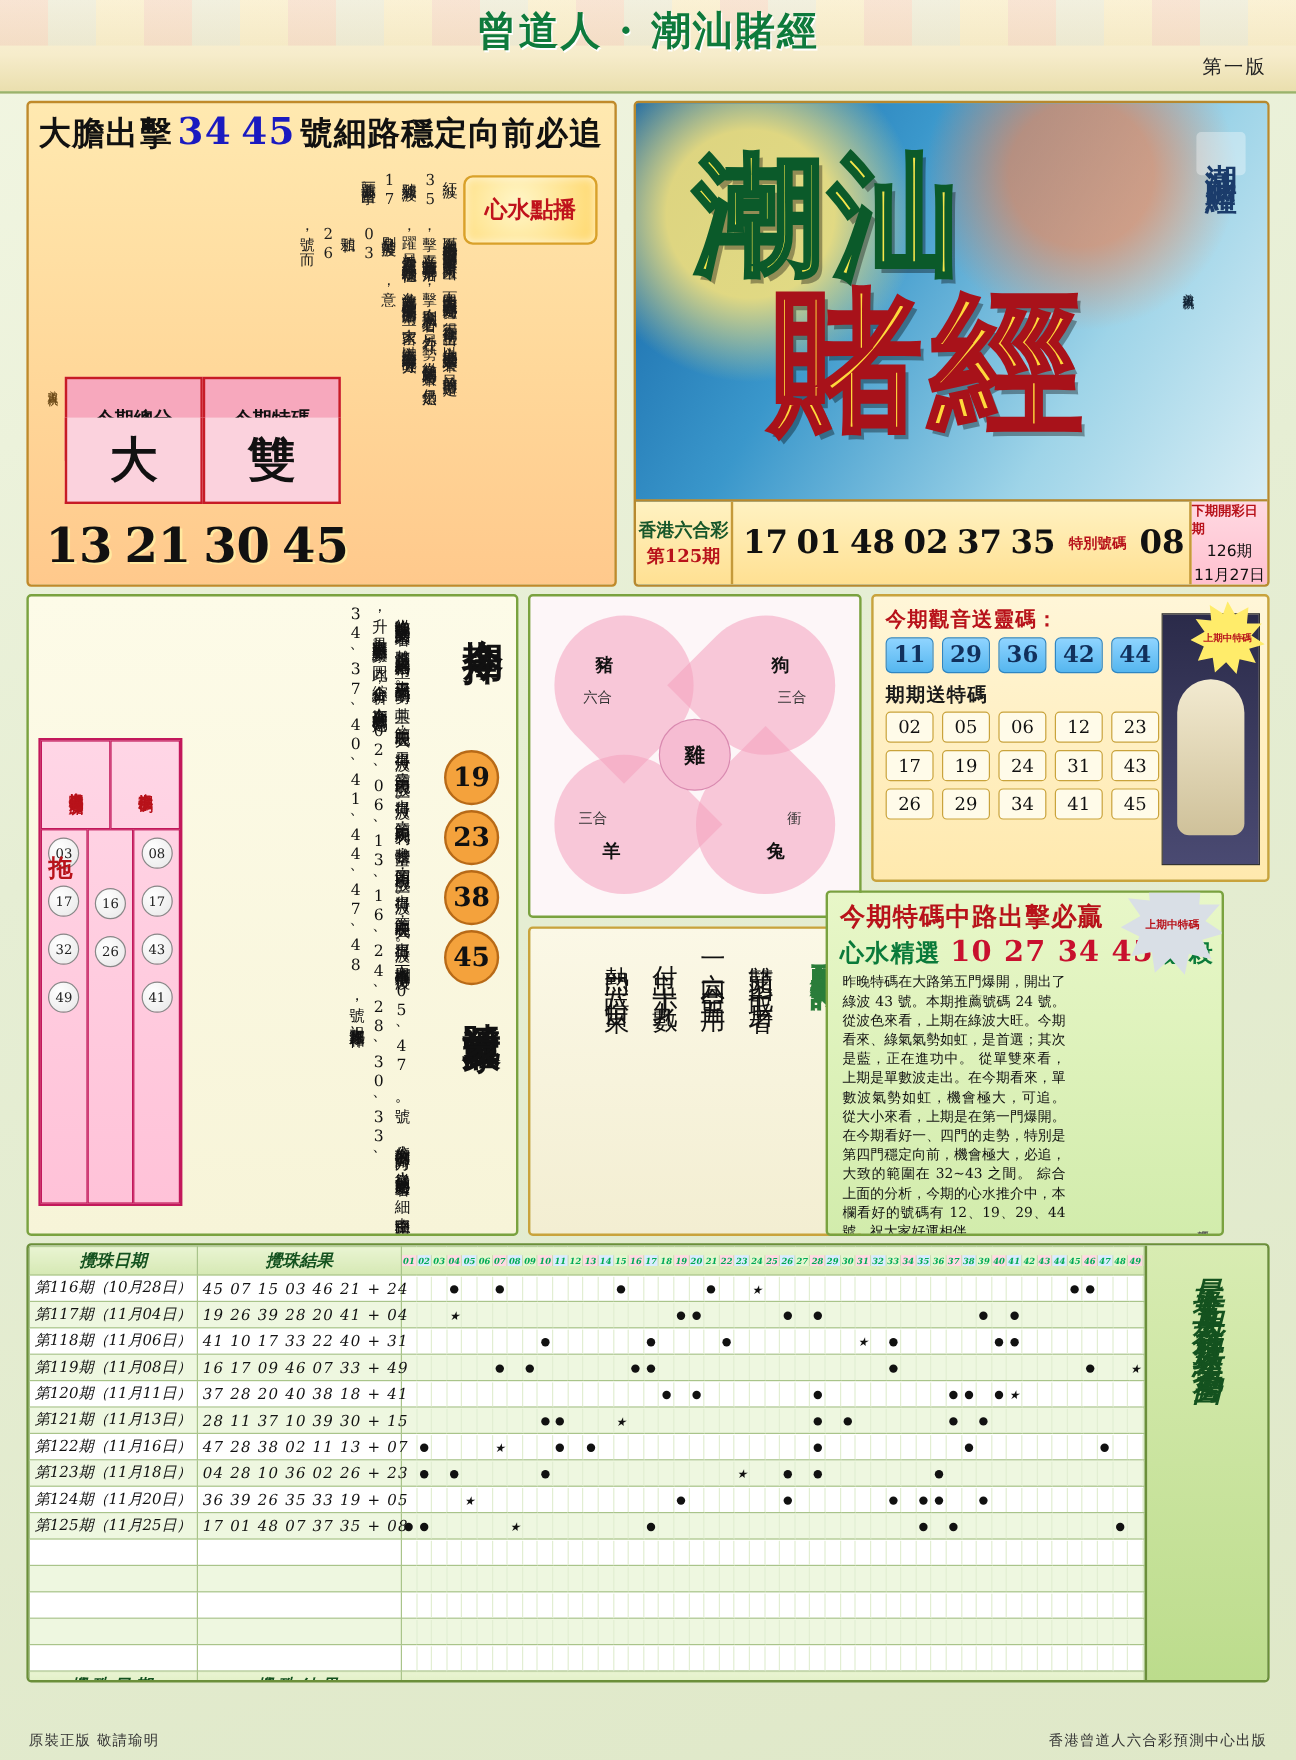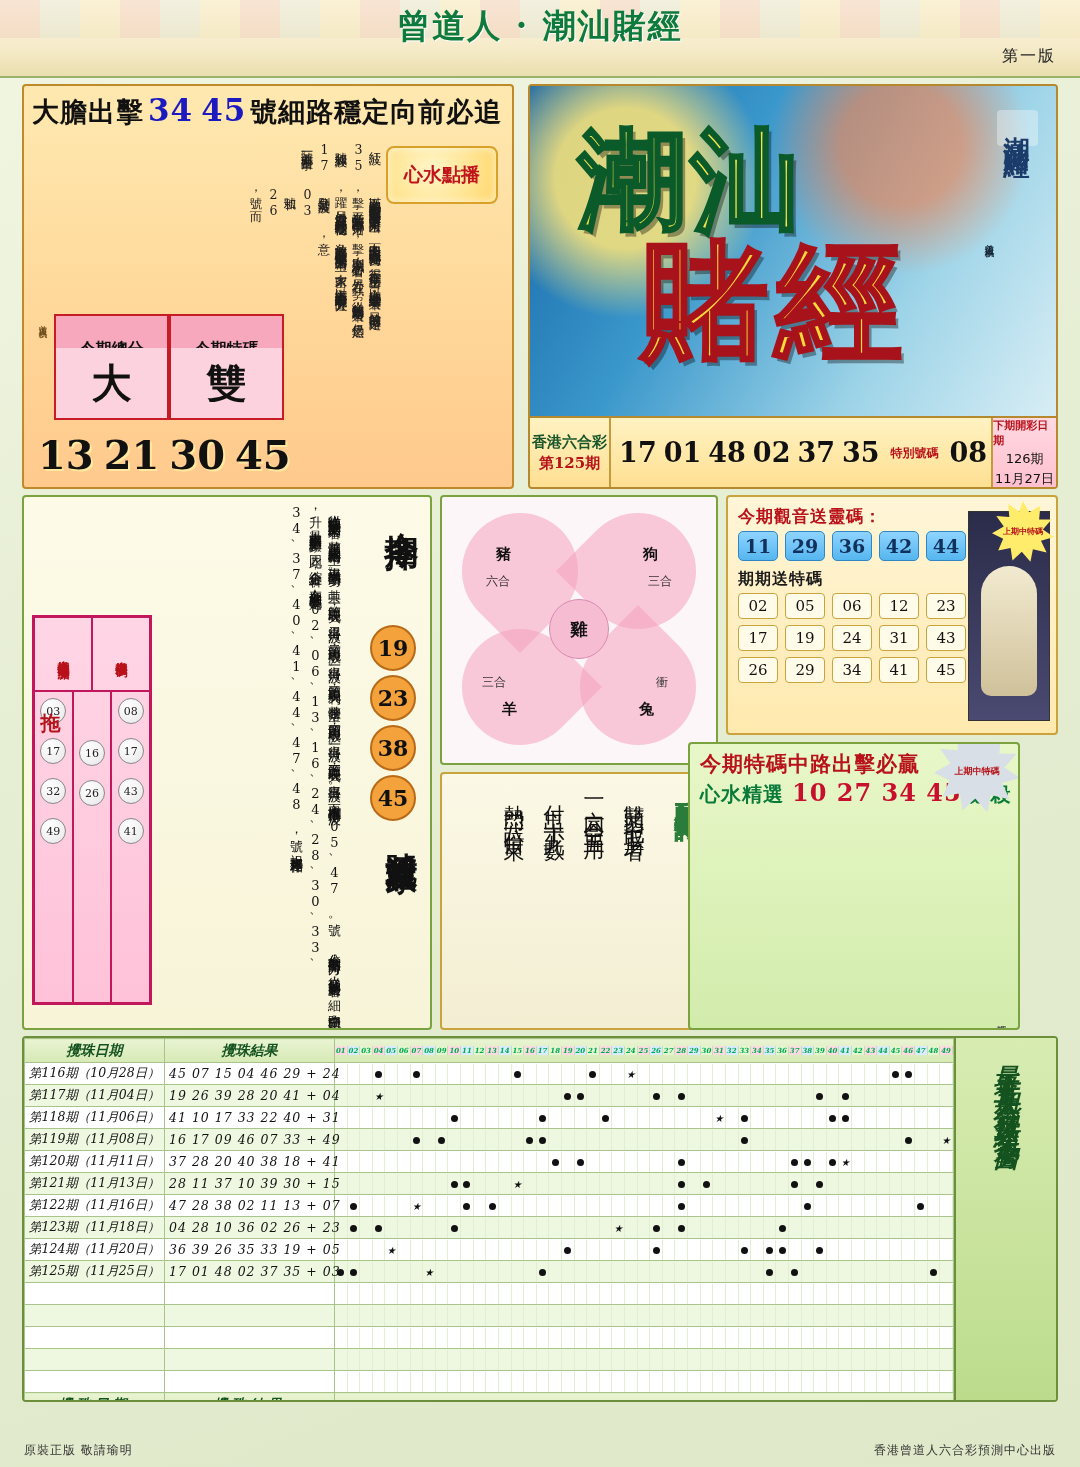--- a/index.html
+++ b/index.html
@@ -553,20 +553,25 @@
     <div class="gy-burst">上期中特碼</div>
   </div>
 
   <div class="panel" id="box-special">
     <div class="sp-t1">今期特碼中路出擊必贏</div>
     <div class="sp-t2">
       <span>心水精選</span>
       <b>10 27 34 45</b>
       <span>必殺</span>
     </div>
+    <div class="sp-body">昨晚特碼在大路第五門爆開，開出了綠波 43 號。本期推薦號碼 24 號。
+從波色來看，上期在綠波大旺。今期看來、綠氣氣勢如虹，是首選；其次是藍，正在進功中。
+從單雙來看，上期是單數波走出。在今期看來，單數波氣勢如虹，機會極大，可追。
+從大小來看，上期是在第一門爆開。在今期看好一、四門的走勢，特別是第四門穩定向前，機會極大，必追，大致的範圍在 32~43 之間。
+綜合上面的分析，今期的心水推介中，本欄看好的號碼有 12、19、29、44 號。祝大家好運相伴。</div>
     <div class="sp-burst">上期中特碼</div>
     <div class="sp-vert">曾道人解碼</div>
   </div>
 
   <div class="panel" id="box-trend">
     <div class="tt-wrap">
       <div class="tt-left">
         <table class="tt">
           <thead>
             <tr class="tt-hdr">
@@ -623,21 +628,21 @@
                     <div style="width: 12.6531px; text-align: center; font-size: 7px; color: rgb(0, 170, 85); background: rgb(217, 236, 255); border-right: 1px solid rgb(203, 220, 176); font-family: &quot;DejaVu Serif&quot;, serif;">47</div>
                     <div style="width: 12.6531px; text-align: center; font-size: 7px; color: rgb(0, 170, 85); background: rgb(228, 246, 207); border-right: 1px solid rgb(203, 220, 176); font-family: &quot;DejaVu Serif&quot;, serif;">48</div>
                     <div style="width: 12.6531px; text-align: center; font-size: 7px; color: rgb(0, 170, 85); background: rgb(255, 217, 226); border-right: 1px solid rgb(203, 220, 176); font-family: &quot;DejaVu Serif&quot;, serif;">49</div>
                   </div>
               </th>
             </tr>
           </thead>
           <tbody id="trend-body">
               <tr class="tt-row">
                 <td class="date">第116期（10月28日）</td>
-                <td class="res">45 07 15 04 46 29 + 24</td>
+                <td class="res">45 07 15 03 46 21 + 24</td>
                 <td colspan="49" style="padding: 0px;">
                   <div style="display: flex; height: 20px; align-items: center;">
                     <div style="width: 12.6531px; text-align: center; border-right: 1px solid rgb(226, 238, 210); height: 20px; line-height: 20px;"></div>
                     <div style="width: 12.6531px; text-align: center; border-right: 1px solid rgb(226, 238, 210); height: 20px; line-height: 20px;"></div>
                     <div style="width: 12.6531px; text-align: center; border-right: 1px solid rgb(226, 238, 210); height: 20px; line-height: 20px;"></div>
                     <div style="width: 12.6531px; text-align: center; border-right: 1px solid rgb(226, 238, 210); height: 20px; line-height: 20px;"><span class="dot"></span></div>
                     <div style="width: 12.6531px; text-align: center; border-right: 1px solid rgb(226, 238, 210); height: 20px; line-height: 20px;"></div>
                     <div style="width: 12.6531px; text-align: center; border-right: 1px solid rgb(226, 238, 210); height: 20px; line-height: 20px;"></div>
                     <div style="width: 12.6531px; text-align: center; border-right: 1px solid rgb(226, 238, 210); height: 20px; line-height: 20px;"><span class="dot"></span></div>
                     <div style="width: 12.6531px; text-align: center; border-right: 1px solid rgb(226, 238, 210); height: 20px; line-height: 20px;"></div>
@@ -1136,21 +1141,21 @@
                     <div style="width: 12.6531px; text-align: center; border-right: 1px solid rgb(226, 238, 210); height: 20px; line-height: 20px;"></div>
                     <div style="width: 12.6531px; text-align: center; border-right: 1px solid rgb(226, 238, 210); height: 20px; line-height: 20px;"></div>
                     <div style="width: 12.6531px; text-align: center; border-right: 1px solid rgb(226, 238, 210); height: 20px; line-height: 20px;"></div>
                     <div style="width: 12.6531px; text-align: center; border-right: 1px solid rgb(226, 238, 210); height: 20px; line-height: 20px;"></div>
                     <div style="width: 12.6531px; text-align: center; border-right: 1px solid rgb(226, 238, 210); height: 20px; line-height: 20px;"></div>
                   </div>
                 </td>
               </tr>
               <tr class="tt-row alt">
                 <td class="date">第125期（11月25日）</td>
-                <td class="res">17 01 48 02 37 35 + 03</td>
+                <td class="res">17 01 48 07 37 35 + 08</td>
                 <td colspan="49" style="padding: 0px;">
                   <div style="display: flex; height: 20px; align-items: center;">
                     <div style="width: 12.6531px; text-align: center; border-right: 1px solid rgb(226, 238, 210); height: 20px; line-height: 20px;"><span class="dot"></span></div>
                     <div style="width: 12.6531px; text-align: center; border-right: 1px solid rgb(226, 238, 210); height: 20px; line-height: 20px;"><span class="dot"></span></div>
                     <div style="width: 12.6531px; text-align: center; border-right: 1px solid rgb(226, 238, 210); height: 20px; line-height: 20px;"></div>
                     <div style="width: 12.6531px; text-align: center; border-right: 1px solid rgb(226, 238, 210); height: 20px; line-height: 20px;"></div>
                     <div style="width: 12.6531px; text-align: center; border-right: 1px solid rgb(226, 238, 210); height: 20px; line-height: 20px;"></div>
                     <div style="width: 12.6531px; text-align: center; border-right: 1px solid rgb(226, 238, 210); height: 20px; line-height: 20px;"></div>
                     <div style="width: 12.6531px; text-align: center; border-right: 1px solid rgb(226, 238, 210); height: 20px; line-height: 20px;"></div>
                     <div style="width: 12.6531px; text-align: center; border-right: 1px solid rgb(226, 238, 210); height: 20px; line-height: 20px;"><span class="star">★</span></div>

